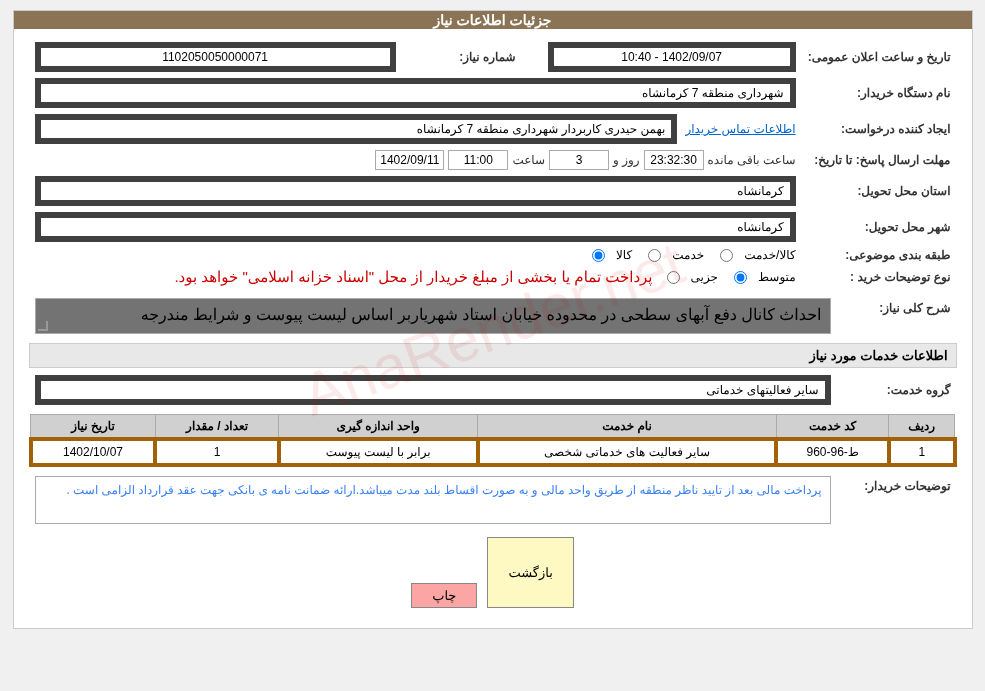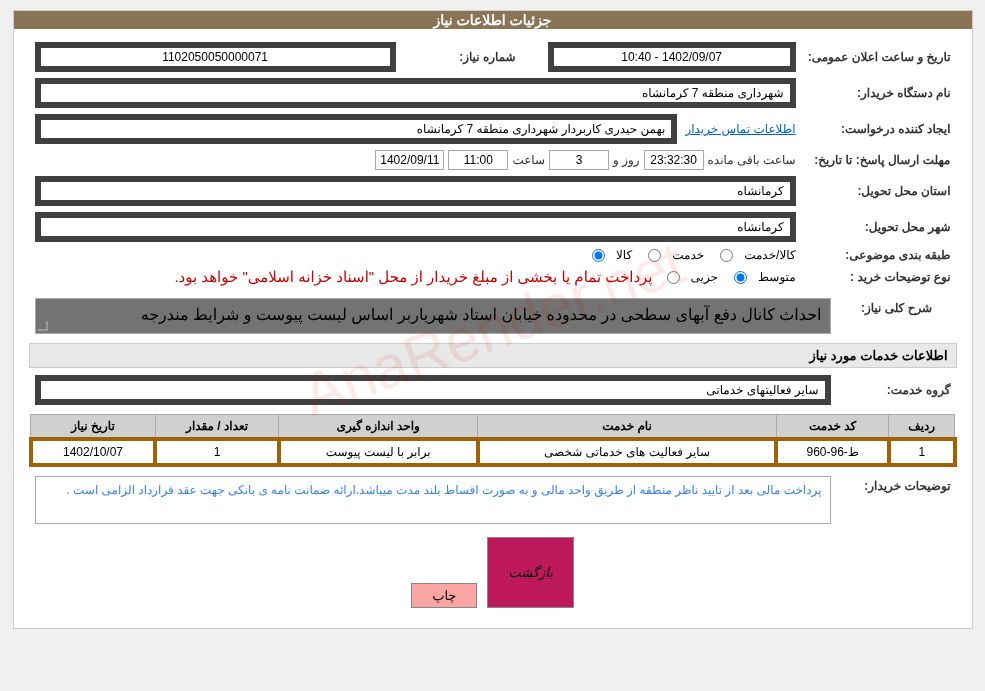--- a/index.html
+++ b/index.html
@@ -149,22 +149,21 @@
       font-family: Tahoma, Arial, sans-serif;
       border: 1px solid #888;
       cursor: pointer;
       background: #e8e8e8;
     }
     .btn-print {
       background: #fca5a5;
       margin-top: 46px;
     }
     .btn-back {
-      background: #be185d;
-      font-style: italic;
+      background: #fef9c3;
     }
     .watermark-container {
       position: relative;
     }
     .watermark {
       position: absolute;
       left: 50%;
       top: 50%;
       transform: translate(-50%, -50%) rotate(-20deg);
       opacity: 0.08;
@@ -311,21 +310,21 @@
             <span class="note-text">پرداخت تمام یا بخشی از مبلغ خریدار از محل "اسناد خزانه اسلامی" خواهد بود.</span>
           </div>
         </td>
       </tr>
     </tbody>
       </table>
 
     <table class="info-table">
       <tbody>
           <tr>
-        <td class="label-cell" style="vertical-align:top; padding-top:6px;text-align:center;">شرح کلی نیاز:</td>
+        <td class="label-cell" style="vertical-align:top; padding-top:6px;">شرح کلی نیاز:</td>
         <td>
           <div class="desc-box-small">
             <span>احداث کانال دفع آبهای سطحی در محدوده خیابان استاد شهریاربر اساس لیست پیوست و شرایط مندرجه</span>
             <div class="resize-corner"></div>
           </div>
         </td>
       </tr>
     </tbody>
       </table>
 

